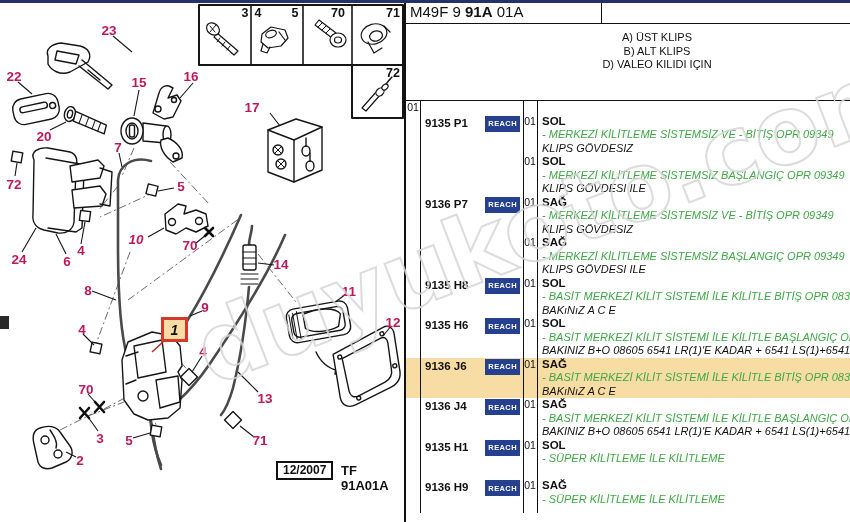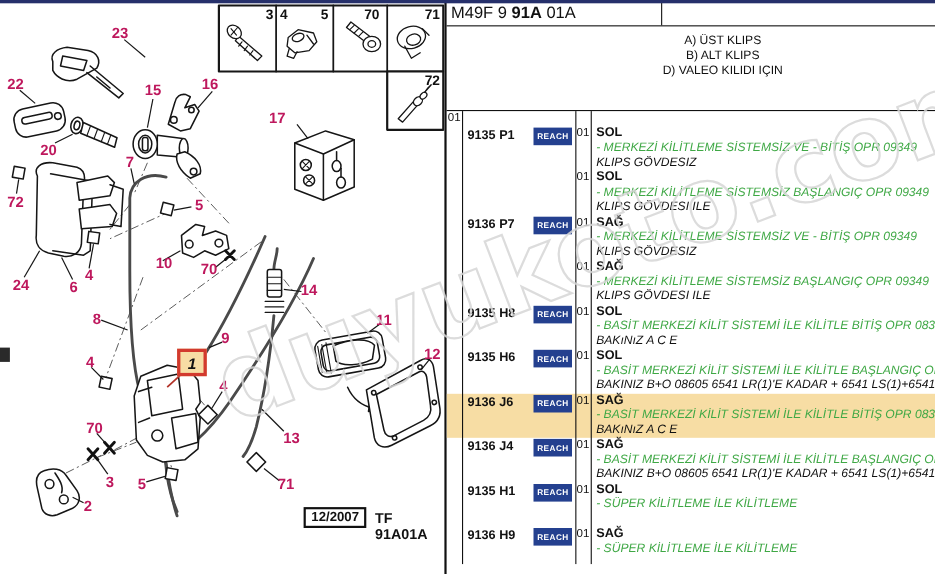--- a/index.html
+++ b/index.html
@@ -267,21 +267,21 @@
     <div>
         <div class="callout" style="left: 109px; top: 30px;">23</div>
         <div class="callout" style="left: 14px; top: 76px;">22</div>
         <div class="callout" style="left: 139px; top: 82px;">15</div>
         <div class="callout" style="left: 191px; top: 76px;">16</div>
         <div class="callout" style="left: 44px; top: 136px;">20</div>
         <div class="callout" style="left: 252px; top: 107px;">17</div>
         <div class="callout" style="left: 118px; top: 147px;">7</div>
         <div class="callout" style="left: 14px; top: 184px;">72</div>
         <div class="callout" style="left: 181px; top: 186px;">5</div>
-        <div class="callout" style="left: 149px; top: 239px;">10</div>
+        <div class="callout" style="left: 136px; top: 239px; font-style: italic;">10</div>
         <div class="callout" style="left: 190px; top: 245px;">70</div>
         <div class="callout" style="left: 19px; top: 259px;">24</div>
         <div class="callout" style="left: 67px; top: 261px;">6</div>
         <div class="callout" style="left: 81px; top: 250px;">4</div>
         <div class="callout" style="left: 88px; top: 290px;">8</div>
         <div class="callout" style="left: 205px; top: 307px;">9</div>
         <div class="callout" style="left: 281px; top: 264px;">14</div>
         <div class="callout" style="left: 349px; top: 291px;">11</div>
         <div class="callout" style="left: 393px; top: 322px;">12</div>
         <div class="callout" style="left: 82px; top: 329px;">4</div>

